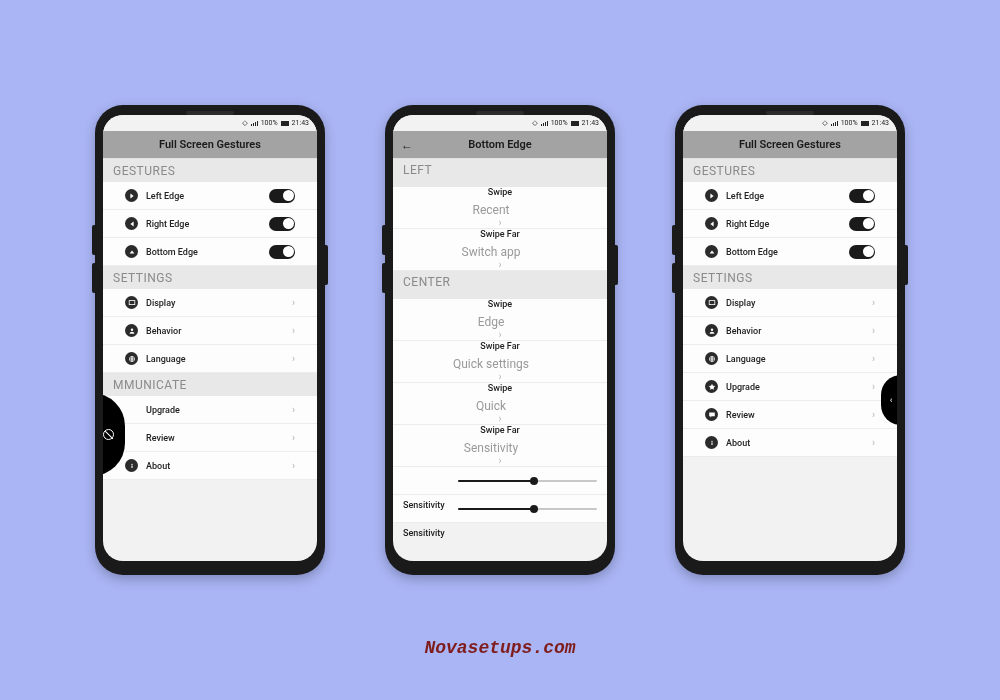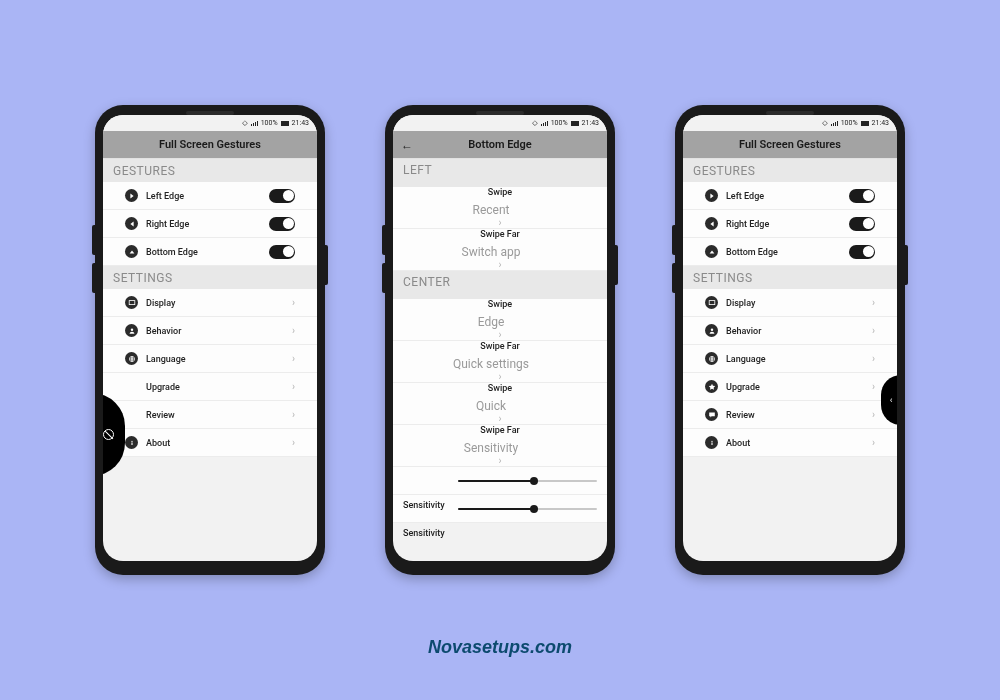--- a/index.html
+++ b/index.html
@@ -242,23 +242,23 @@
   .blob.right .arr {
     color:#fff; font-size:9px;
   }
   .footer {
     position: absolute;
     bottom: 42px;
     left: 0; right: 0;
     text-align: center;
     font-size: 18px;
     font-weight: 700;
-    color: #0c4a6e;
+    color: #7f1d1d;
     font-style: italic;
-    font-family: Liberation Sans, sans-serif;
+    font-family: Liberation Mono, monospace;
   }
   .sec-compact .row { height: 42px; flex-direction: column; }
   .sec-compact .section-header { padding: 4px 10px 10px; }
 </style>
 </head>
 <body>
 
 <div class="phones">
 
   <div class="phone">
@@ -337,20 +337,21 @@
         <div class="icon">
             <svg viewBox="0 0 10 10">
               <circle cx="5" cy="5" r="3.3" fill="none" stroke="#fff" stroke-width="0.8"></circle>
               <path stroke="#fff" stroke-width="0.8" fill="none" d="M1.7 5h6.6M5 1.7v6.6M5 1.7c1.2 1 1.2 5.6 0 6.6M5 1.7c-1.2 1-1.2 5.6 0 6.6"></path>
             </svg>
           </div>
         <div class="label">Language</div>
         <div class="chev">›</div>
       </div>
 
+      <div class="section-header">MMUNICATE</div>
       <div class="row">
         <div class="label" style="margin-left:21px">Upgrade</div>
         <div class="chev">›</div>
       </div>
       <div class="row">
         <div class="label" style="margin-left:21px">Review</div>
         <div class="chev">›</div>
       </div>
       <div class="row">
         <div class="icon">

